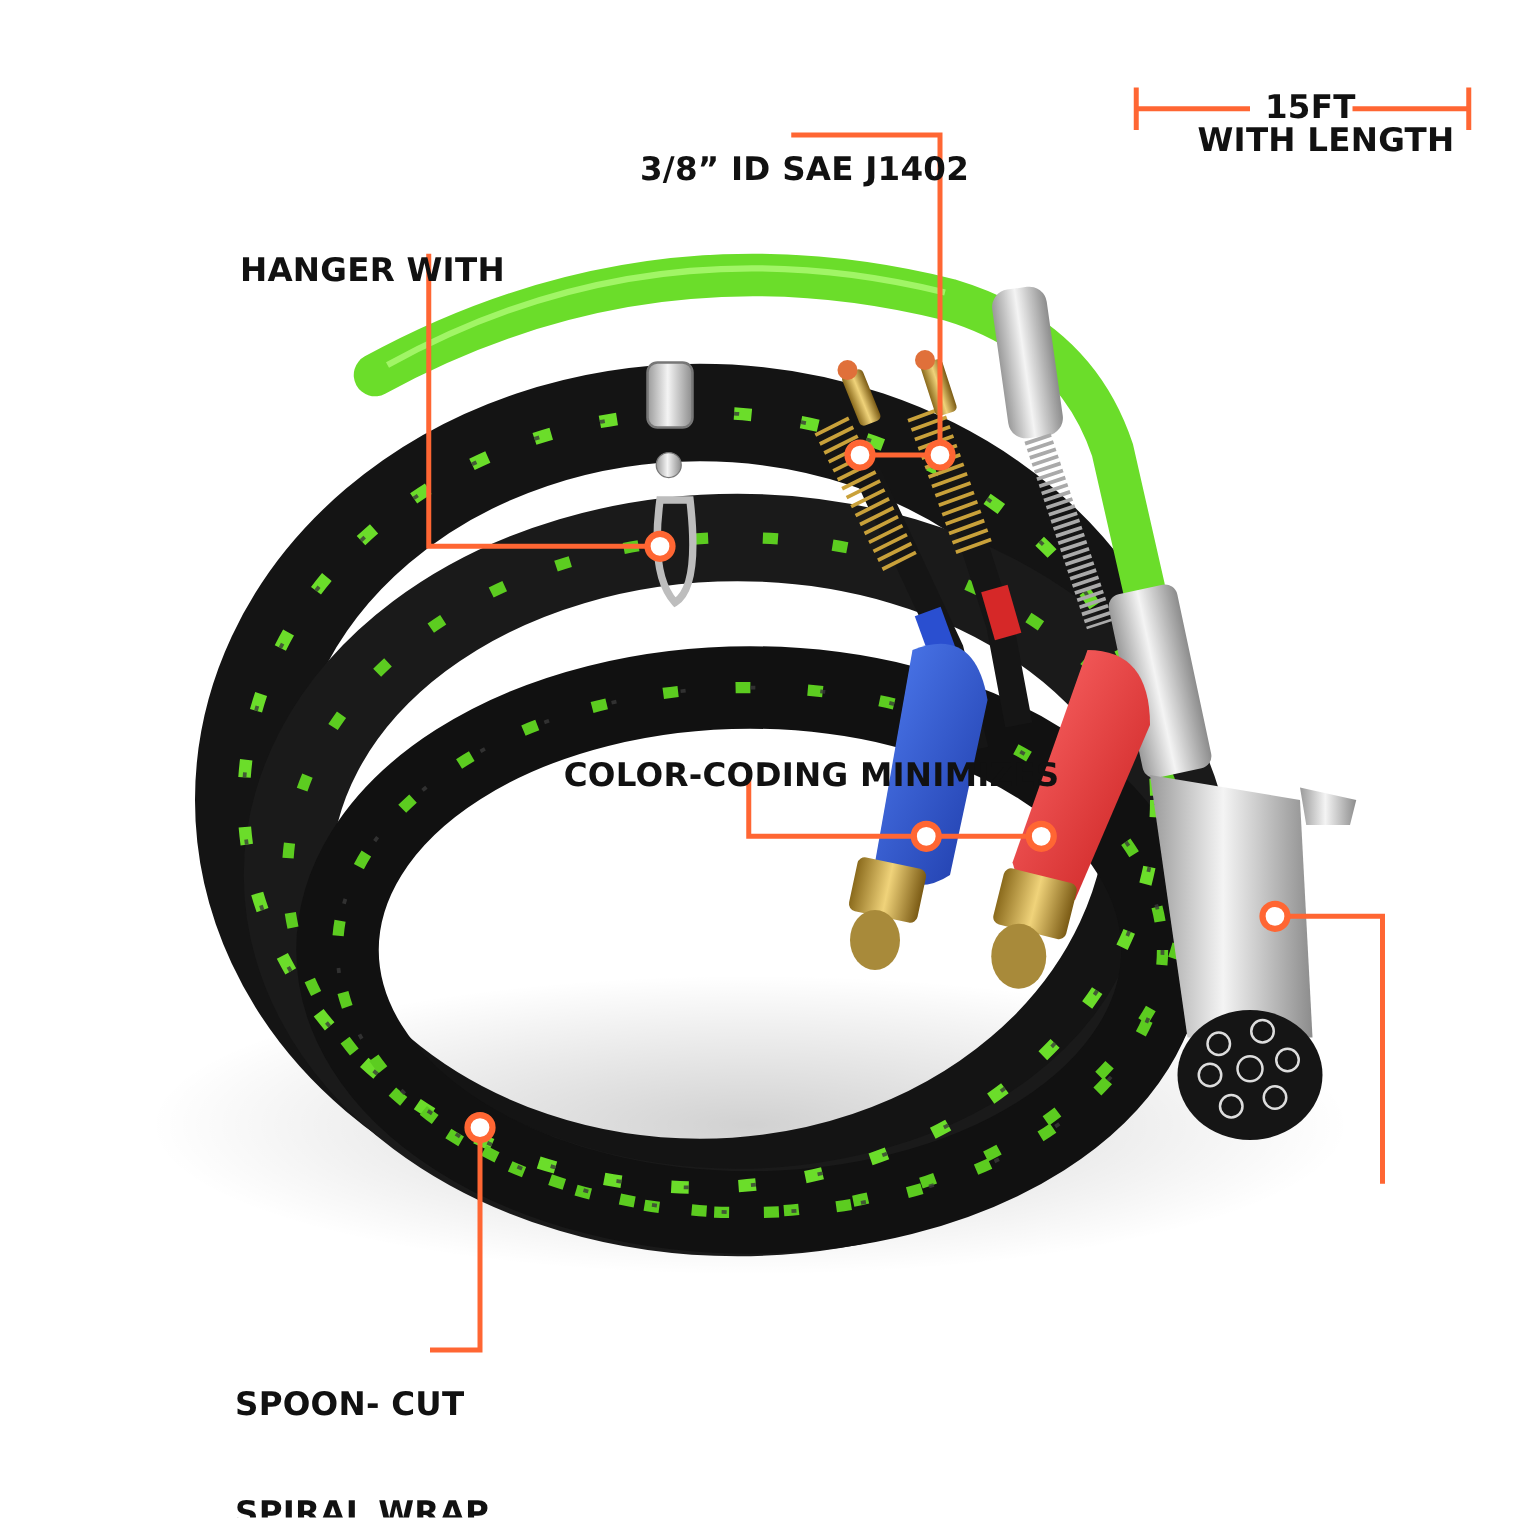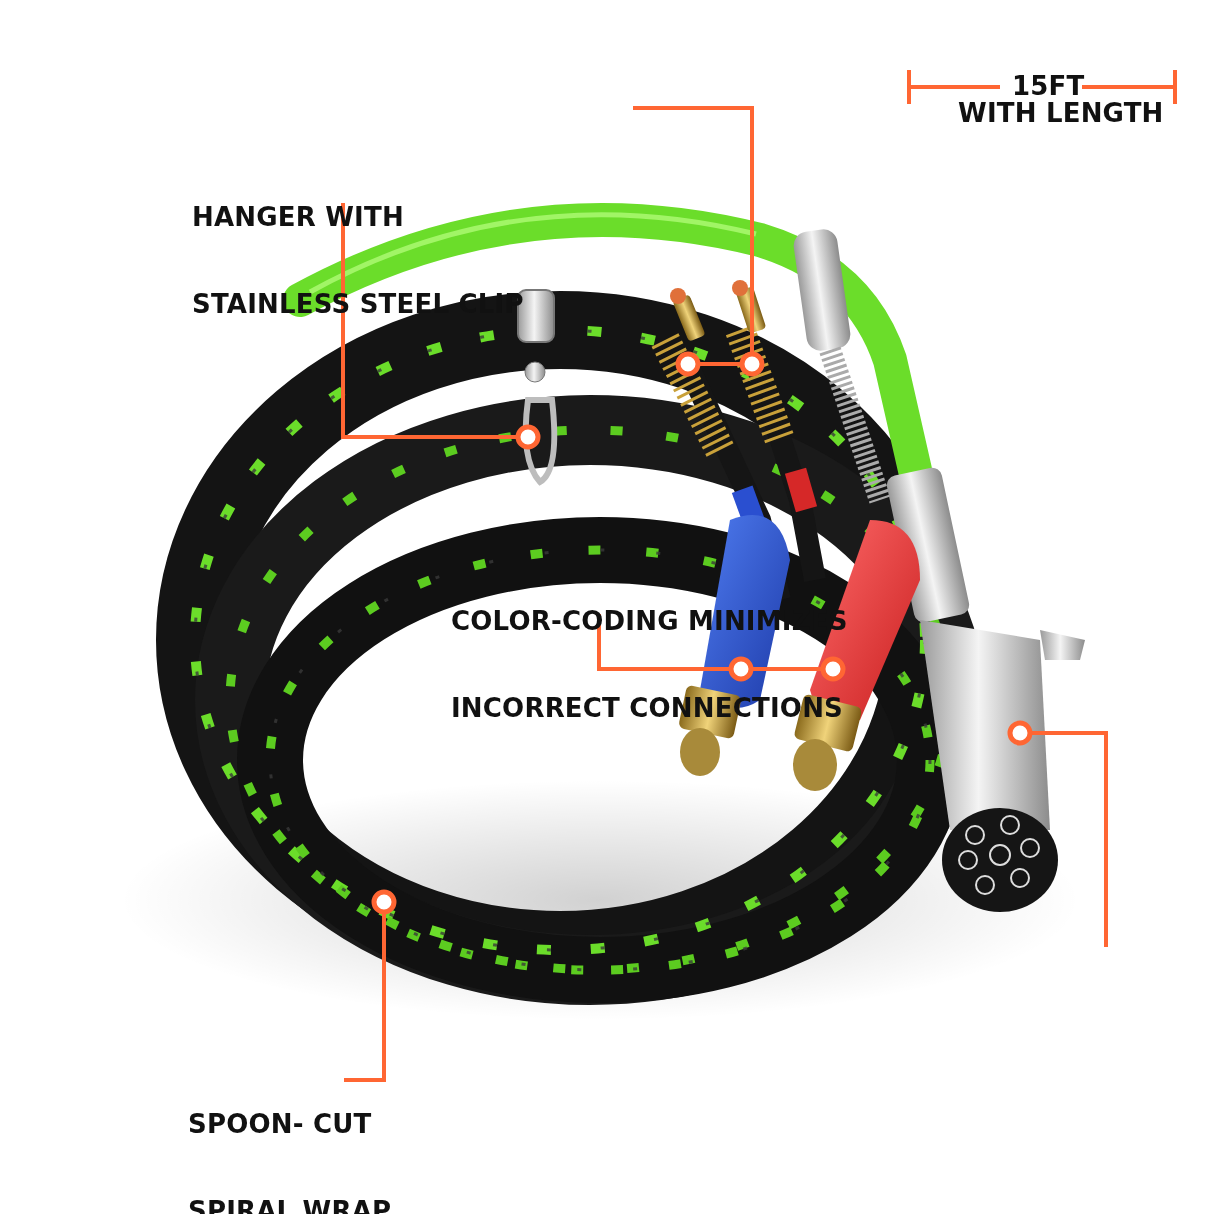--- a/index.html
+++ b/index.html
@@ -131,33 +131,32 @@
       <circle cx="752" cy="364" r="10"></circle>
       <circle cx="528" cy="437" r="10"></circle>
       <circle cx="741" cy="669" r="10"></circle>
       <circle cx="833" cy="669" r="10"></circle>
       <circle cx="1020" cy="733" r="10"></circle>
       <circle cx="384" cy="902" r="10"></circle>
     </g>
   </svg>
 
   <div class="label" style="left:512px; top:64px;">
+    <div>3/8” ID SAE J1402</div>
   </div>
 
   <div class="label" style="left:1012px; top:72px;">15FT</div>
   <div class="label" style="left:958px; top:99px;">WITH LENGTH</div>
 
   <div class="label" style="left:192px; top:145px;">
     <div>HANGER WITH</div>
-    <div>STAINLESS STEEL CLIP</div>
   </div>
 
   <div class="label" style="left:440px; top:549px;margin-left:11px;">
     <div>COLOR-CODING MINIMIZES</div>
-    <div>INCORRECT CONNECTIONS</div>
   </div>
 
 
   <div class="label" style="left:188px; top:1052px;">
     <div>SPOON- CUT</div>
     <div>SPIRAL WRAP</div>
   </div>
 </div>
 
 </body></html>

